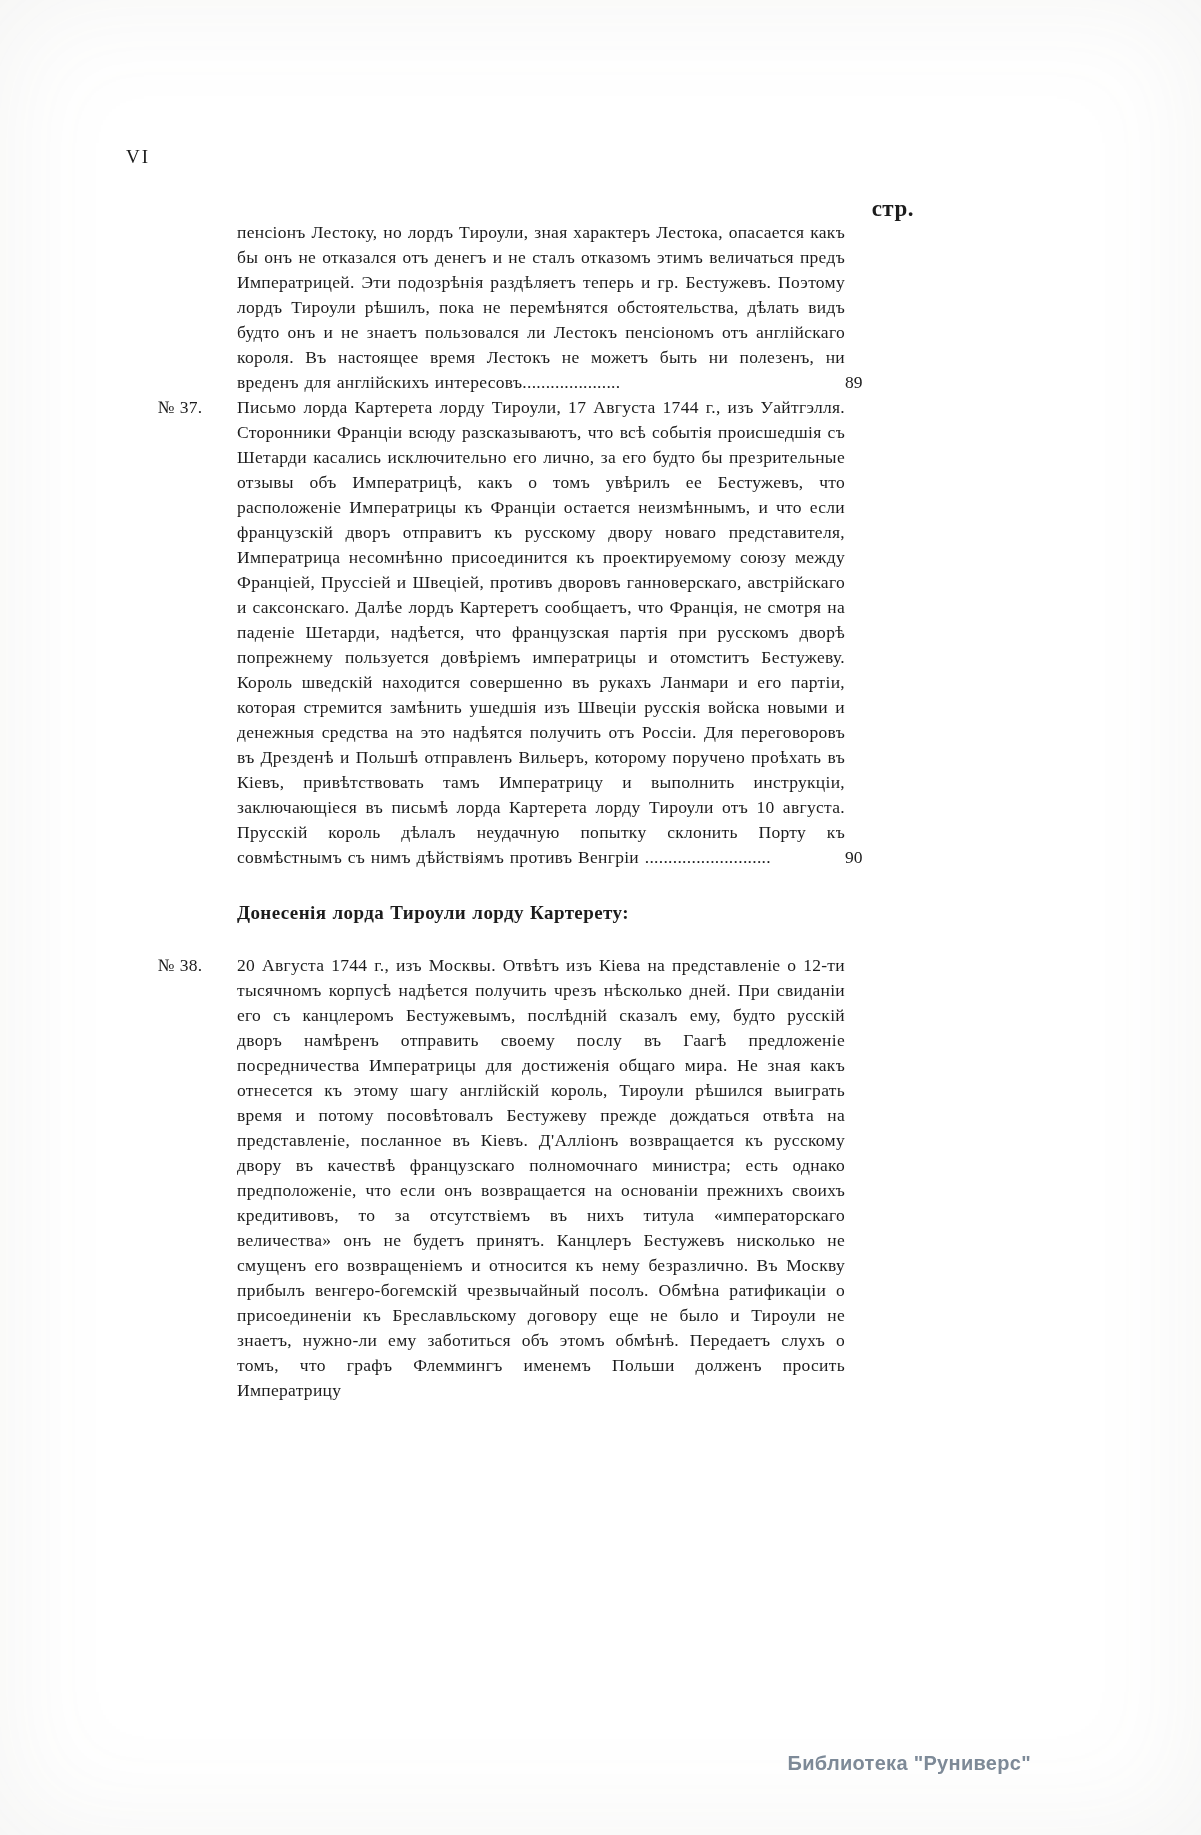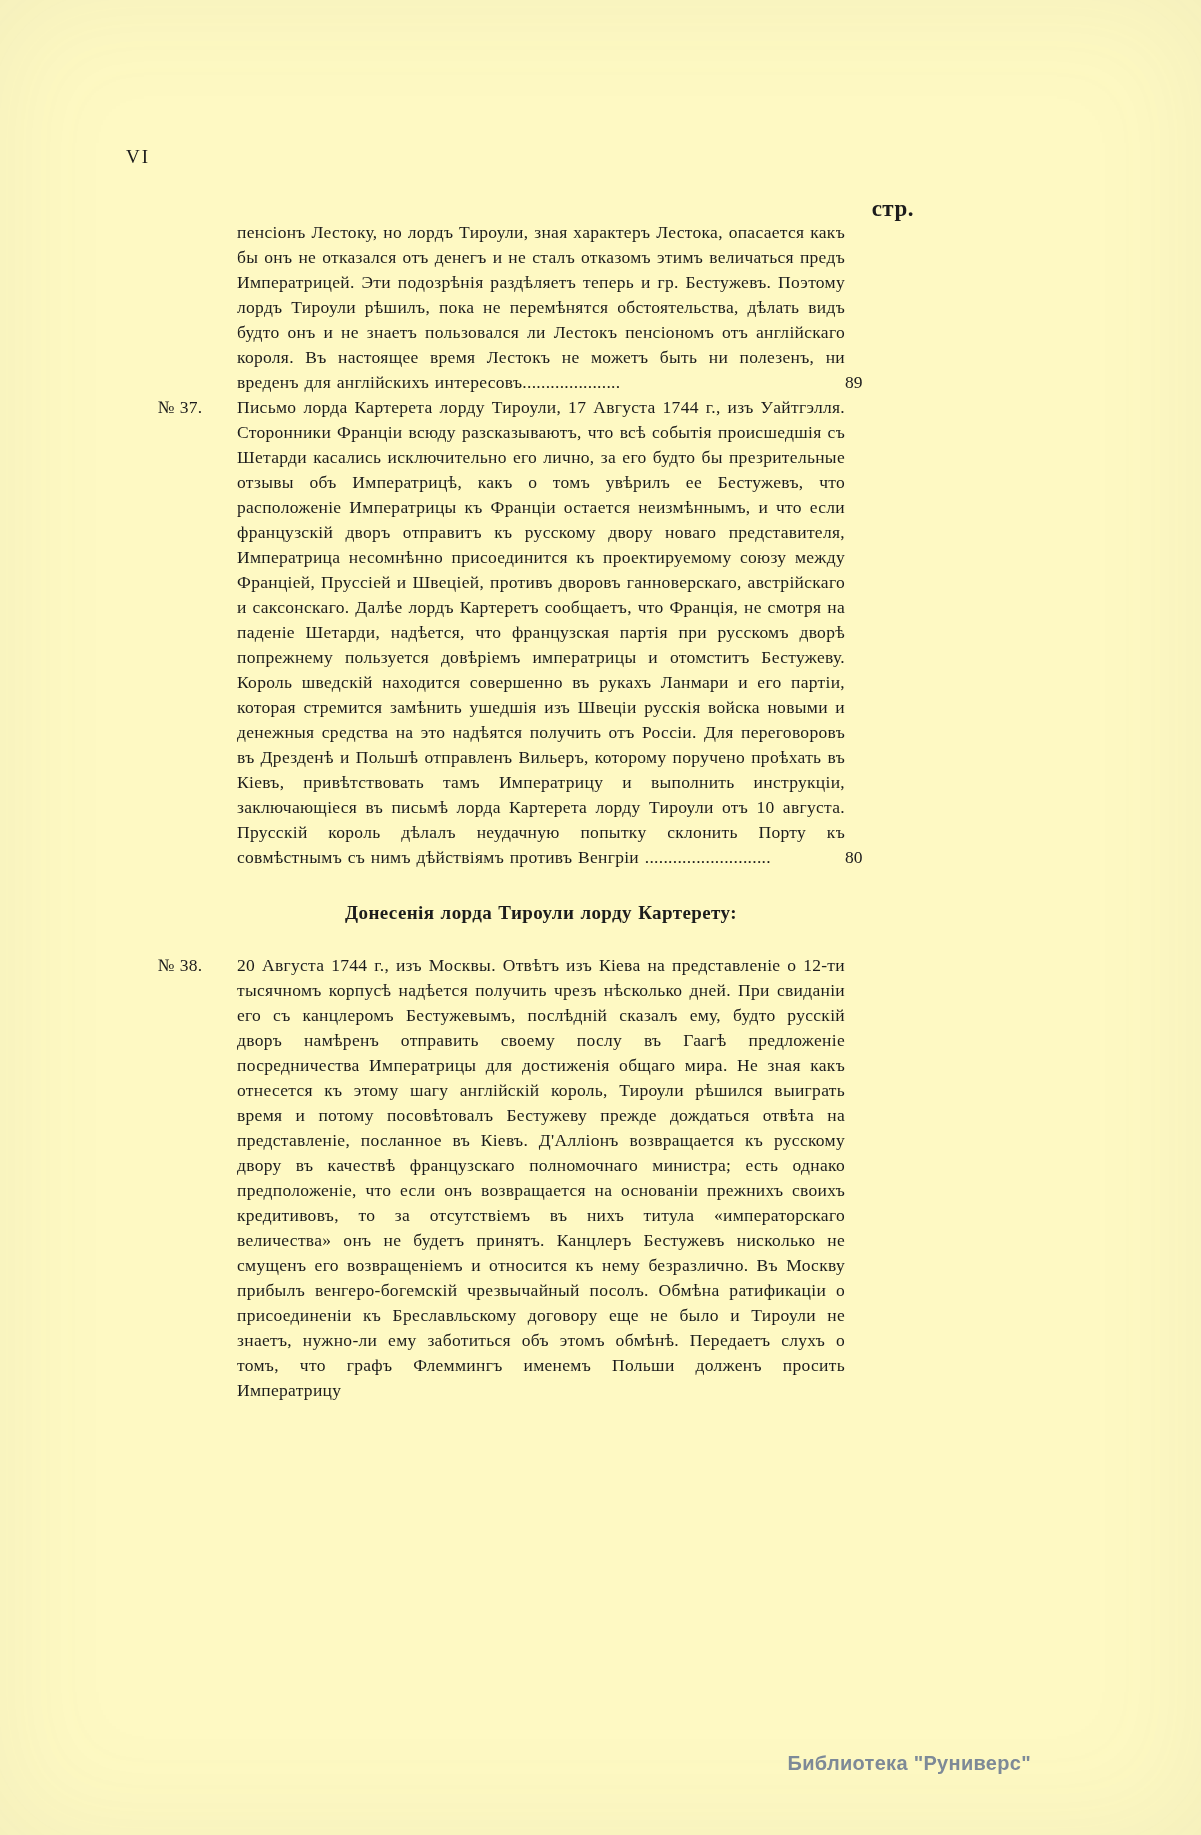--- a/index.html
+++ b/index.html
@@ -7,21 +7,21 @@
   body {
     width: 1201px;
     height: 1835px;
     position: relative;
     font-family: "Liberation Serif", "DejaVu Serif", serif;
     color: #1c1c1c;
   }
   .scan-page {
     position: absolute;
     inset: 0;
-    background: #fef9c3;
+    background: #ffffff;
     overflow: hidden;
   }
   
   .scan-page::after {
     content: "";
     position: absolute;
     inset: 0;
     pointer-events: none;
     box-shadow: inset 0 0 120px rgba(120,115,100,0.08);
   }
@@ -71,21 +71,21 @@
     align-self: flex-end;
     text-align: left;
     font-size: 17.5px;
     line-height: 25px;
   }
   .ital { }
   .heading-row { margin-top: 30px; margin-bottom: 28px; }
   .section-heading {
     font-size: 19px;
     font-weight: bold;
-    text-align: center;
+    text-align: left;
     letter-spacing: 0.4px;
     font-family: "Liberation Serif", "DejaVu Serif", serif;
   }
   .watermark {
     position: absolute;
     right: 170px;
     top: 1752px;
     font-family: "Liberation Sans", "DejaVu Sans", sans-serif;
     font-weight: bold;
     font-size: 20px;
@@ -109,21 +109,21 @@
       <div class="body">пенсіонъ Лестоку, но лордъ Тироули, зная характеръ Лестока, опасается какъ бы онъ не отказался отъ денегъ и не сталъ отказомъ этимъ величаться предъ Императрицей. Эти подозрѣнія раздѣляетъ теперь и гр. Бестужевъ. Поэтому лордъ Тироули рѣшилъ, пока не перемѣнятся обстоятельства, дѣлать видъ будто онъ и не знаетъ пользовался ли Лестокъ пенсіономъ отъ англійскаго короля. Въ настоящее время Лестокъ не можетъ быть ни полезенъ, ни вреденъ для англійскихъ интересовъ.....................</div>
       <div class="pageref">89</div>
     </div>
 
     <div class="row">
       <div class="num">№ 37.</div>
       <div class="body">
         <span class="ital">Письмо лорда Картерета лорду Тироули, 17 Августа 1744 г., изъ Уайтгэлля.</span>
         <span>Сторонники Франціи всюду разсказываютъ, что всѣ событія происшедшія съ Шетарди касались исключительно его лично, за его будто бы презрительные отзывы объ Императрицѣ, какъ о томъ увѣрилъ ее Бестужевъ, что расположеніе Императрицы къ Франціи остается неизмѣннымъ, и что если французскій дворъ отправитъ къ русскому двору новаго представителя, Императрица несомнѣнно присоединится къ проектируемому союзу между Франціей, Пруссіей и Швеціей, противъ дворовъ ганноверскаго, австрійскаго и саксонскаго. Далѣе лордъ Картеретъ сообщаетъ, что Франція, не смотря на паденіе Шетарди, надѣется, что французская партія при русскомъ дворѣ попрежнему пользуется довѣріемъ императрицы и отомститъ Бестужеву. Король шведскій находится совершенно въ рукахъ Ланмари и его партіи, которая стремится замѣнить ушедшія изъ Швеціи русскія войска новыми и денежныя средства на это надѣятся получить отъ Россіи. Для переговоровъ въ Дрезденѣ и Польшѣ отправленъ Вильеръ, которому поручено проѣхать въ Кіевъ, привѣтствовать тамъ Императрицу и выполнить инструкціи, заключающіеся въ письмѣ лорда Картерета лорду Тироули отъ 10 августа. Прусскій король дѣлалъ неудачную попытку склонить Порту къ совмѣстнымъ съ нимъ дѣйствіямъ противъ Венгріи ...........................</span>
       </div>
-      <div class="pageref">80</div>
+      <div class="pageref">90</div>
     </div>
 
     <div class="row heading-row">
       <div class="num"></div>
       <div class="body">
         <h2 class="section-heading">Донесенія лорда Тироули лорду Картерету:</h2>
       </div>
       <div class="pageref"></div>
     </div>
 

